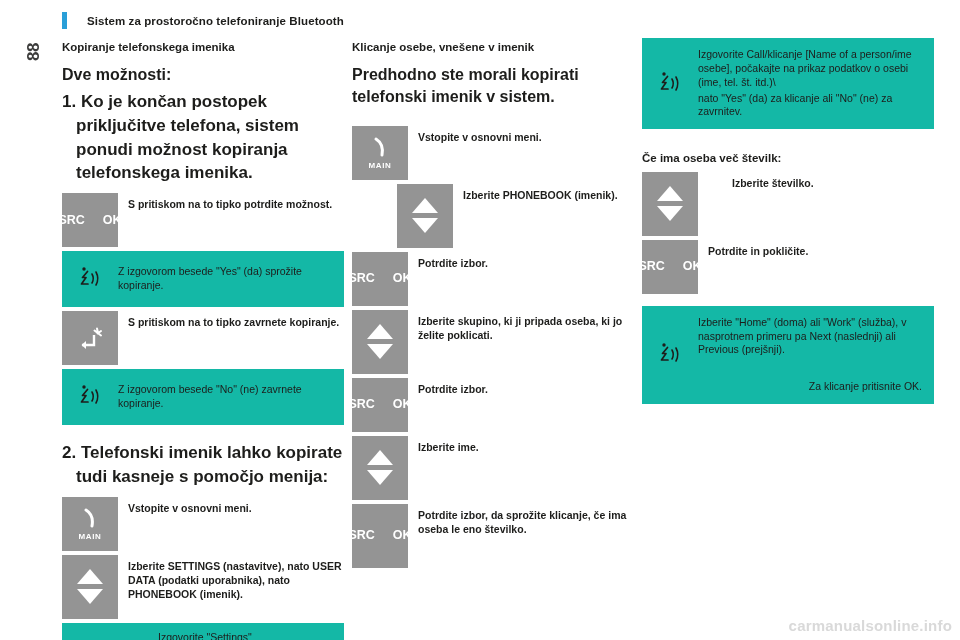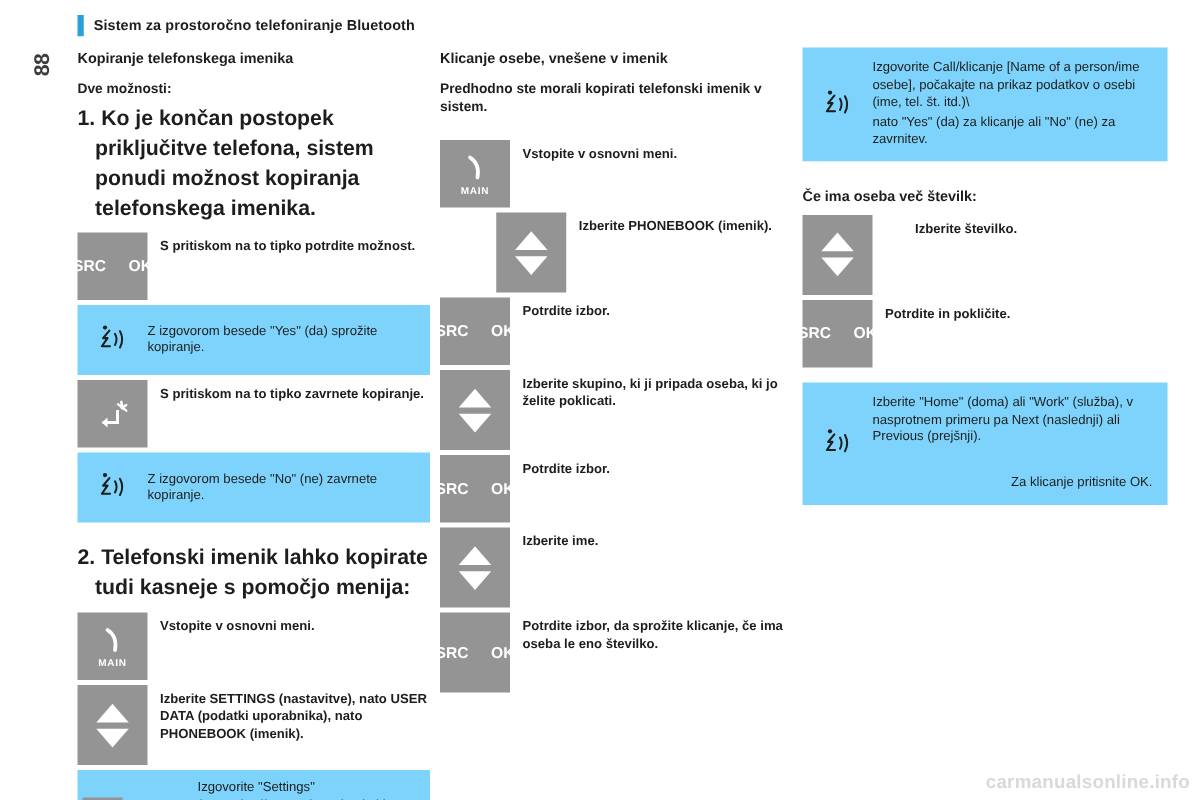--- a/index.html
+++ b/index.html
@@ -16,21 +16,21 @@
     color: #1d1d1b;
   }
 
   
   .header {
     position: absolute;
     left: 62px;
     top: 12px;
     display: flex;
     align-items: center;
-    gap: 8px;
+    gap: 20px;
   }
   .header-bar {
     width: 5px;
     height: 17px;
     background: #2a9fd8;
     flex: 0 0 auto;
   }
   .header-title {
     font-size: 11.5px;
     font-weight: bold;
@@ -65,21 +65,21 @@
 
   
   .sec-title {
     font-size: 11.5px;
     font-weight: bold;
     color: #1d1d1b;
     margin: 0 0 10px 0;
     line-height: 1.25;
   }
   .body-bold {
-    font-size: 11px;
+    font-size: 16px;
     font-weight: bold;
     color: #1d1d1b;
     margin: 0 0 4px 0;
     line-height: 1.35;
   }
   .body-bold.gap { margin-bottom: 10px; }
   .numbered {
     font-size: 17px;
     font-weight: bold;
     color: #1d1d1b;
@@ -157,21 +157,21 @@
   }
   .tri-down {
     width: 0; height: 0;
     border-left: 13px solid transparent;
     border-right: 13px solid transparent;
     border-top: 15px solid #ffffff;
   }
 
   
   .voice {
-    background: #7dd3fc;
+    background: #14b8a6;
     display: flex;
     align-items: center;
     margin-bottom: 4px;
     padding: 8px 10px 8px 0;
     min-height: 40px;
   }
   .voice-icon {
     width: 56px;
     flex: 0 0 auto;
     display: flex;

